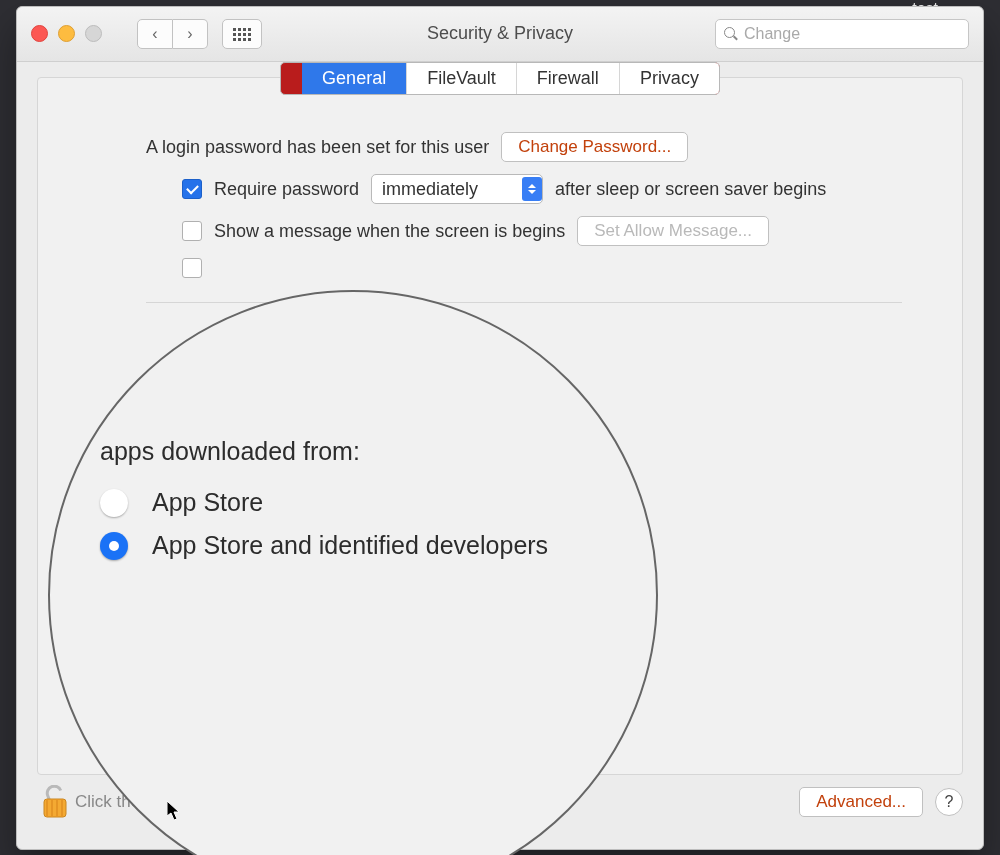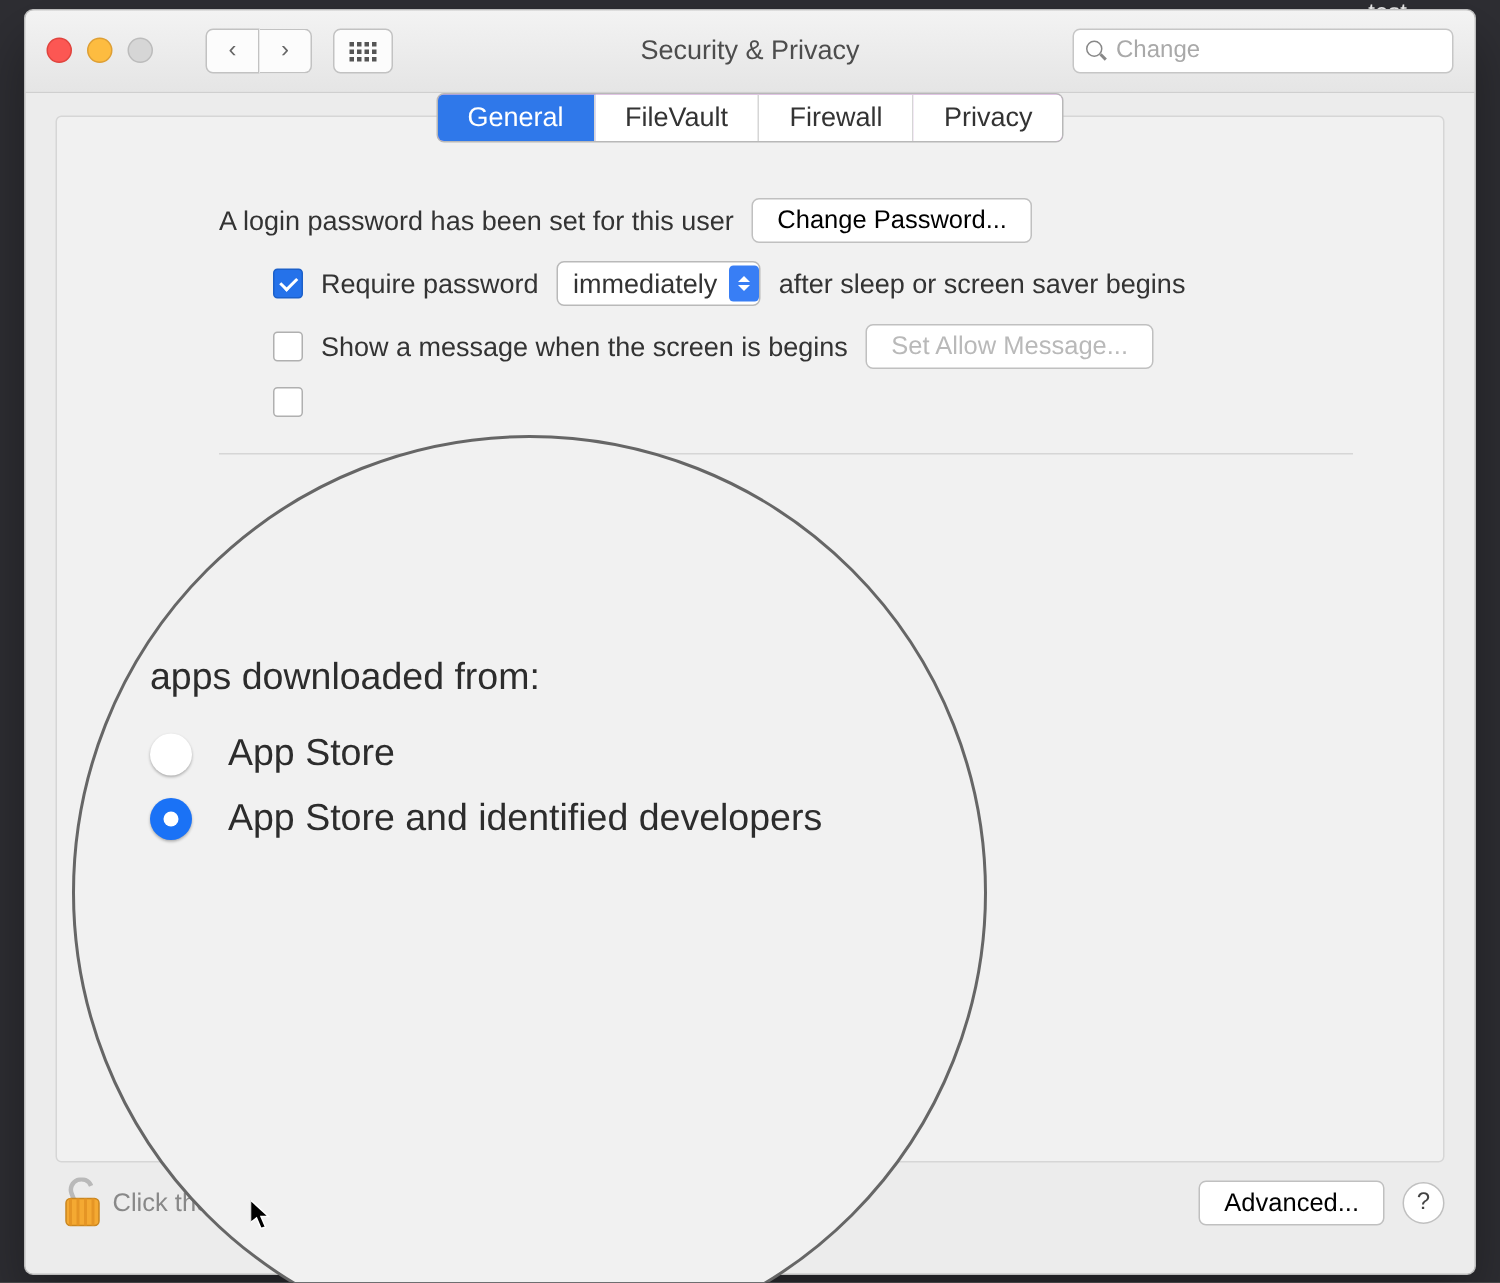--- a/index.html
+++ b/index.html
@@ -19,32 +19,32 @@
   .gridicon{display:grid;grid-template-columns:repeat(4,3px);grid-template-rows:repeat(3,3px);gap:2px;}
   .gridicon span{background:#555;width:3px;height:3px;}
   .title{position:absolute;left:0;right:0;top:16px;text-align:center;font-size:18px;color:#4d4d4d;}
   .search{position:absolute;right:14px;top:12px;width:236px;height:28px;background:#fff;border:1px solid #c6c6c6;border-radius:5px;display:flex;align-items:center;padding:0 8px;color:#a9a9a9;}
   .search-icon{width:14px;height:14px;margin-right:6px;position:relative;}
   .search-icon:before{content:"";position:absolute;width:9px;height:9px;border:1.6px solid #888;border-radius:50%;left:0;top:0;}
   .search-icon:after{content:"";position:absolute;width:5px;height:1.8px;background:#888;left:9px;top:10px;transform:rotate(45deg);}
   .search span{font-size:16px;}
   .content{position:absolute;left:20px;top:70px;right:20px;bottom:74px;background:#f1f1f1;border:1px solid #d6d6d6;border-radius:4px;}
   .tabs{position:absolute;left:0;right:0;top:-16px;display:flex;justify-content:center;}
-  .tabgroup{display:flex;border:1px solid #b8b8b8;border-radius:5px;overflow:hidden;background:#f0abfc;}
+  .tabgroup{display:flex;border:1px solid #b8b8b8;border-radius:5px;overflow:hidden;background:#b91c1c;padding-left:21px;}
   .tab{padding:5px 20px;font-size:18px;color:#333;border-right:1px solid #d6d6d6;background:#fff;}
   .tab:last-child{border-right:none;}
   .tab.active{background:#2f78ea;color:#fff;}
   .section1{padding:54px 60px 30px 108px;font-size:18px;color:#333;}
   .row{display:flex;align-items:center;margin-bottom:12px;gap:12px;}
-  .btn{background:#fff;border:1px solid #c0c0c0;border-radius:5px;padding:4px 16px;font-size:17px;color:#000000;}
+  .btn{background:#fff;border:1px solid #c0c0c0;border-radius:5px;padding:4px 16px;font-size:17px;color:#c2410c;}
   .btn.disabled{color:#b9b9b9;}
   .checkbox{width:18px;height:18px;border:1px solid #b0b0b0;border-radius:3px;background:#fff;display:inline-flex;align-items:center;justify-content:center;flex:none;}
   .checkbox.checked{background:#2572ea;border-color:#1c60c9;}
   .checkbox.checked:after{content:"";width:9px;height:5px;border-left:2.2px solid #fff;border-bottom:2.2px solid #fff;transform:rotate(-45deg) translate(1px,-1px);}
-  .select{display:inline-flex;align-items:center;background:#fff;border:1px solid #b9b9b9;border-radius:5px;padding:2px 0 2px 10px;font-size:18px;}
+  .select{display:inline-flex;align-items:center;background:#fff;border:1px solid #b9b9b9;border-radius:5px;padding:2px 0 2px 10px;font-size:18px;gap:36px;}
   .stepper{width:20px;height:24px;margin-left:8px;background:#387ef5;border-radius:3px;display:flex;flex-direction:column;align-items:center;justify-content:center;gap:2px;}
   .stepper:before,.stepper:after{content:"";width:0;height:0;border-left:4px solid transparent;border-right:4px solid transparent;}
   .stepper:before{border-bottom:4px solid #fff;}
   .stepper:after{border-top:4px solid #fff;}
   .divider{height:1px;background:#d6d6d6;margin:24px 0 30px;}
   .zoom{position:absolute;left:48px;top:290px;width:610px;height:610px;border:2px solid #666;border-radius:50%;background:#f1f1f1;z-index:10;box-sizing:border-box;}
   .zoom-inner{position:absolute;left:50px;top:145px;font-size:25px;color:#2c2c2c;}
   .zoom-inner .zhdr{margin-bottom:22px;}
   .zoom-inner .zopt{display:flex;align-items:center;gap:24px;margin-bottom:14px;}
   .radio{width:28px;height:28px;border-radius:50%;background:#fff;box-shadow:0 1px 2px rgba(0,0,0,.3);flex:none;}

